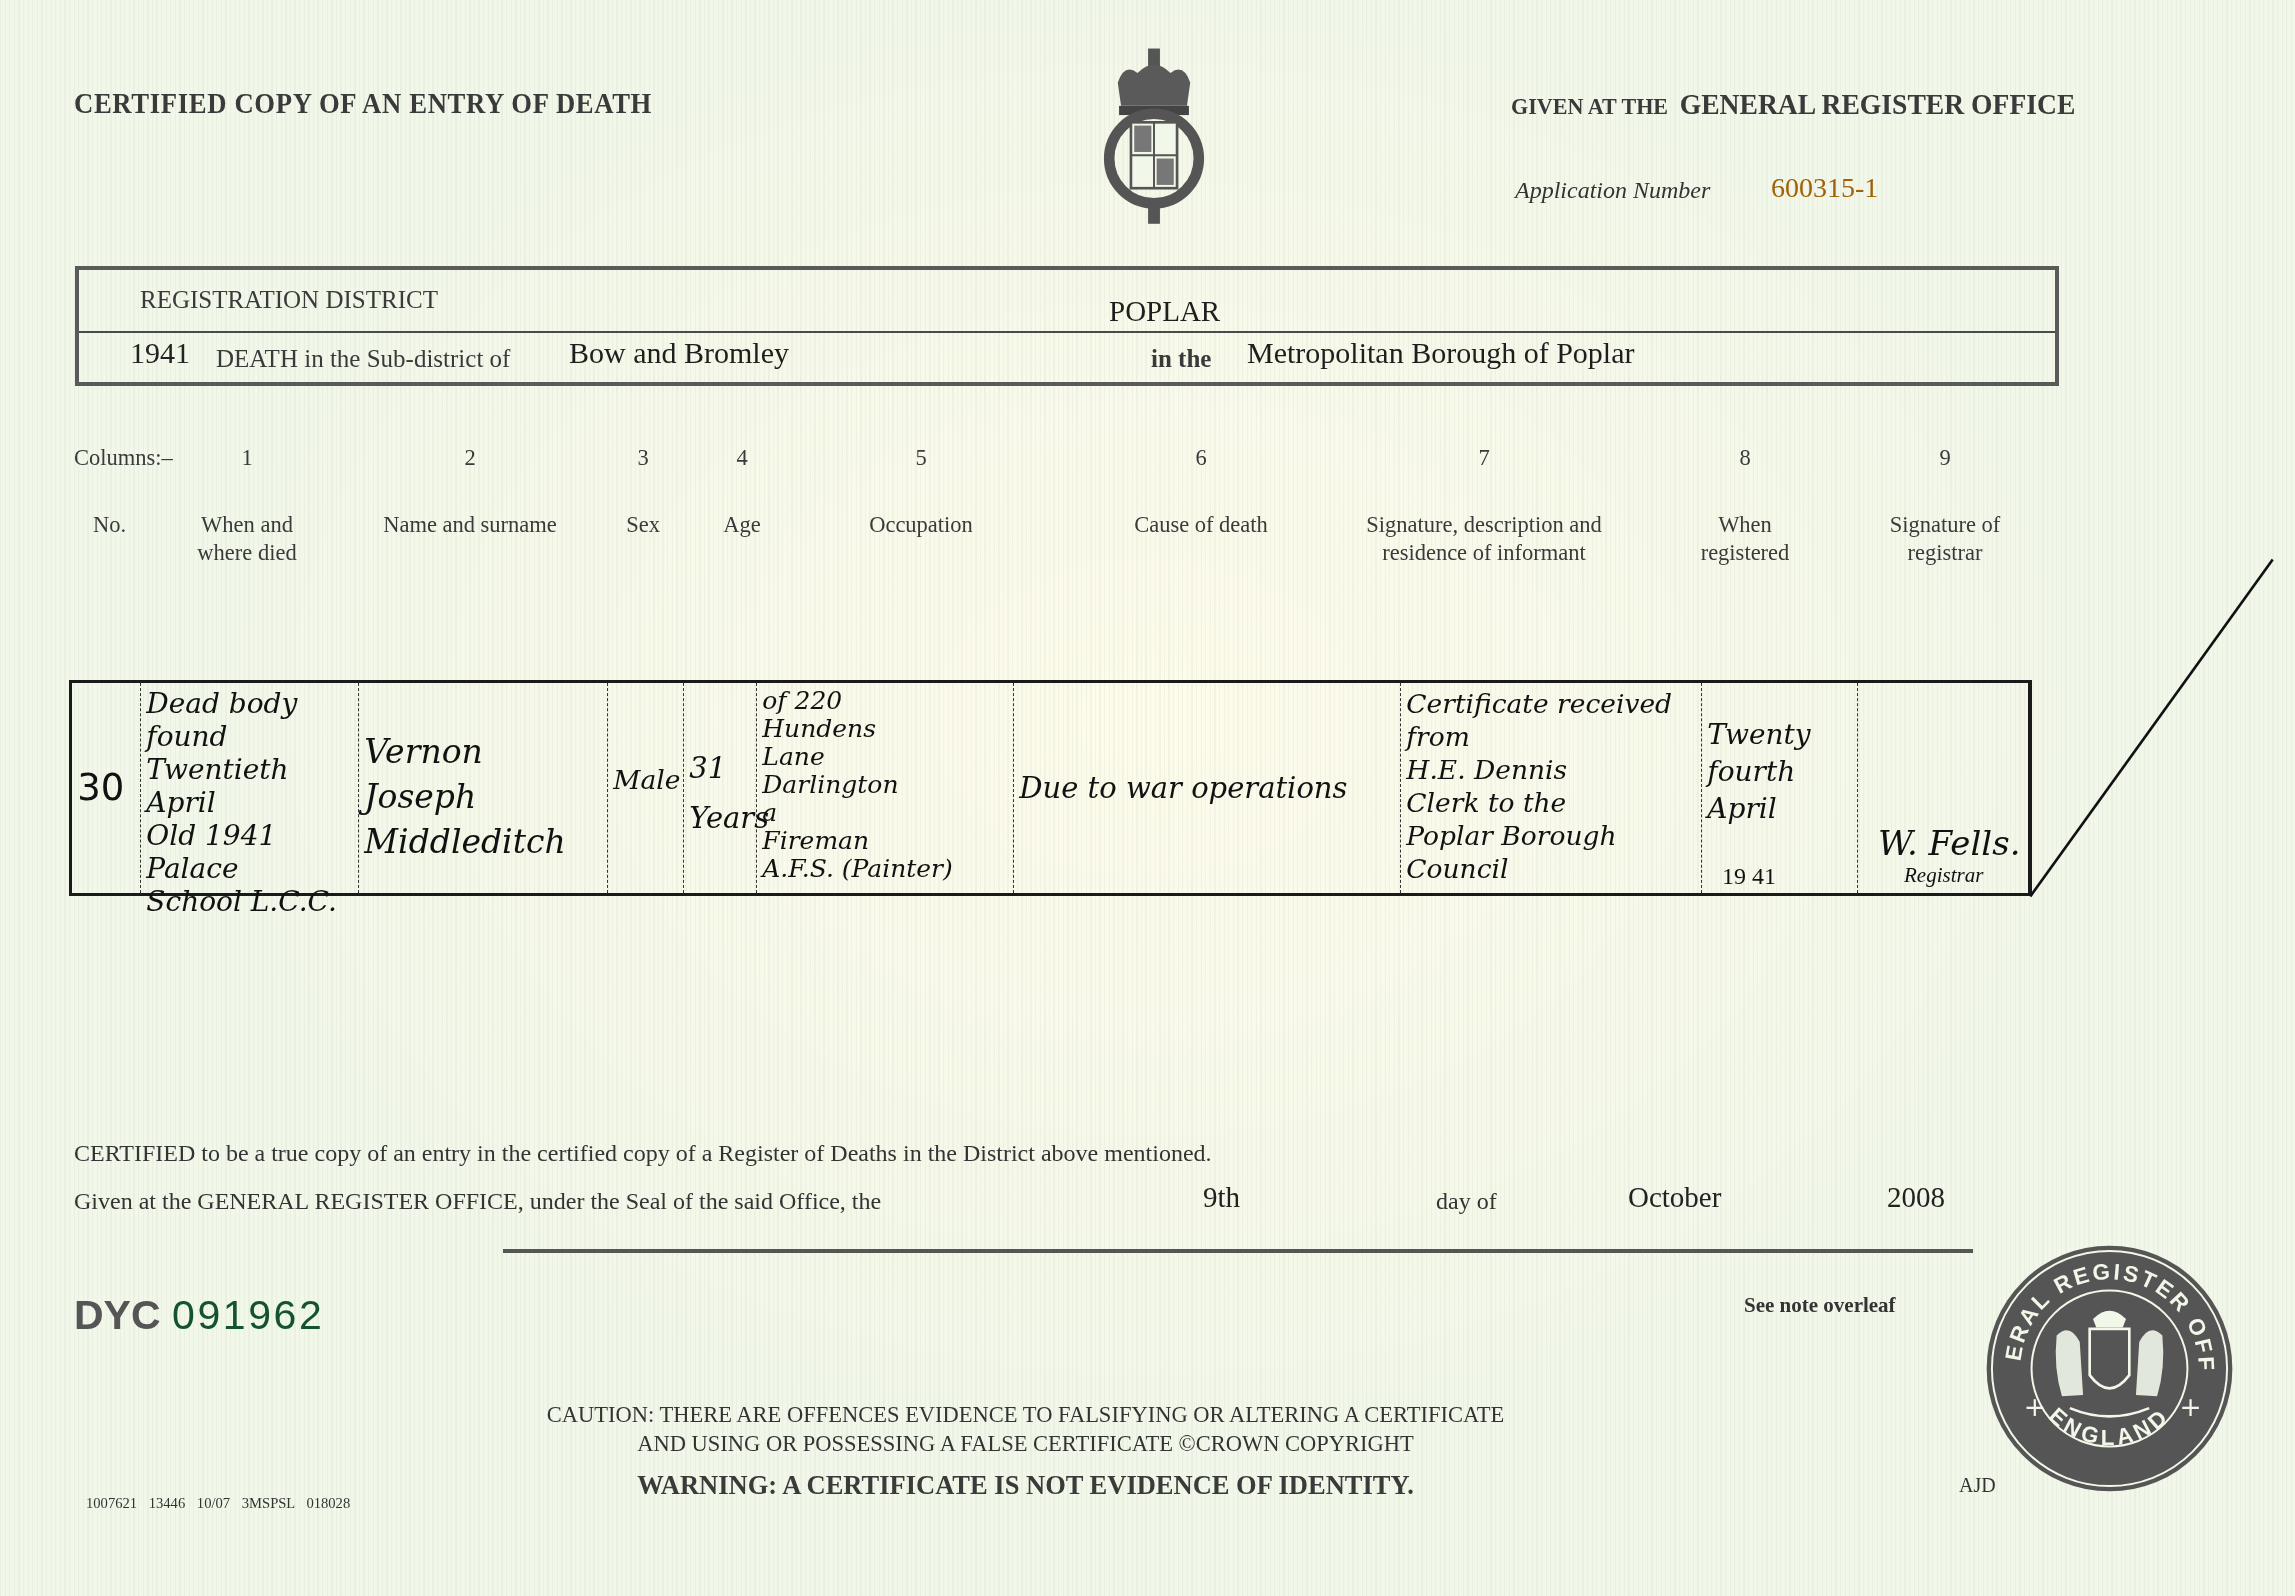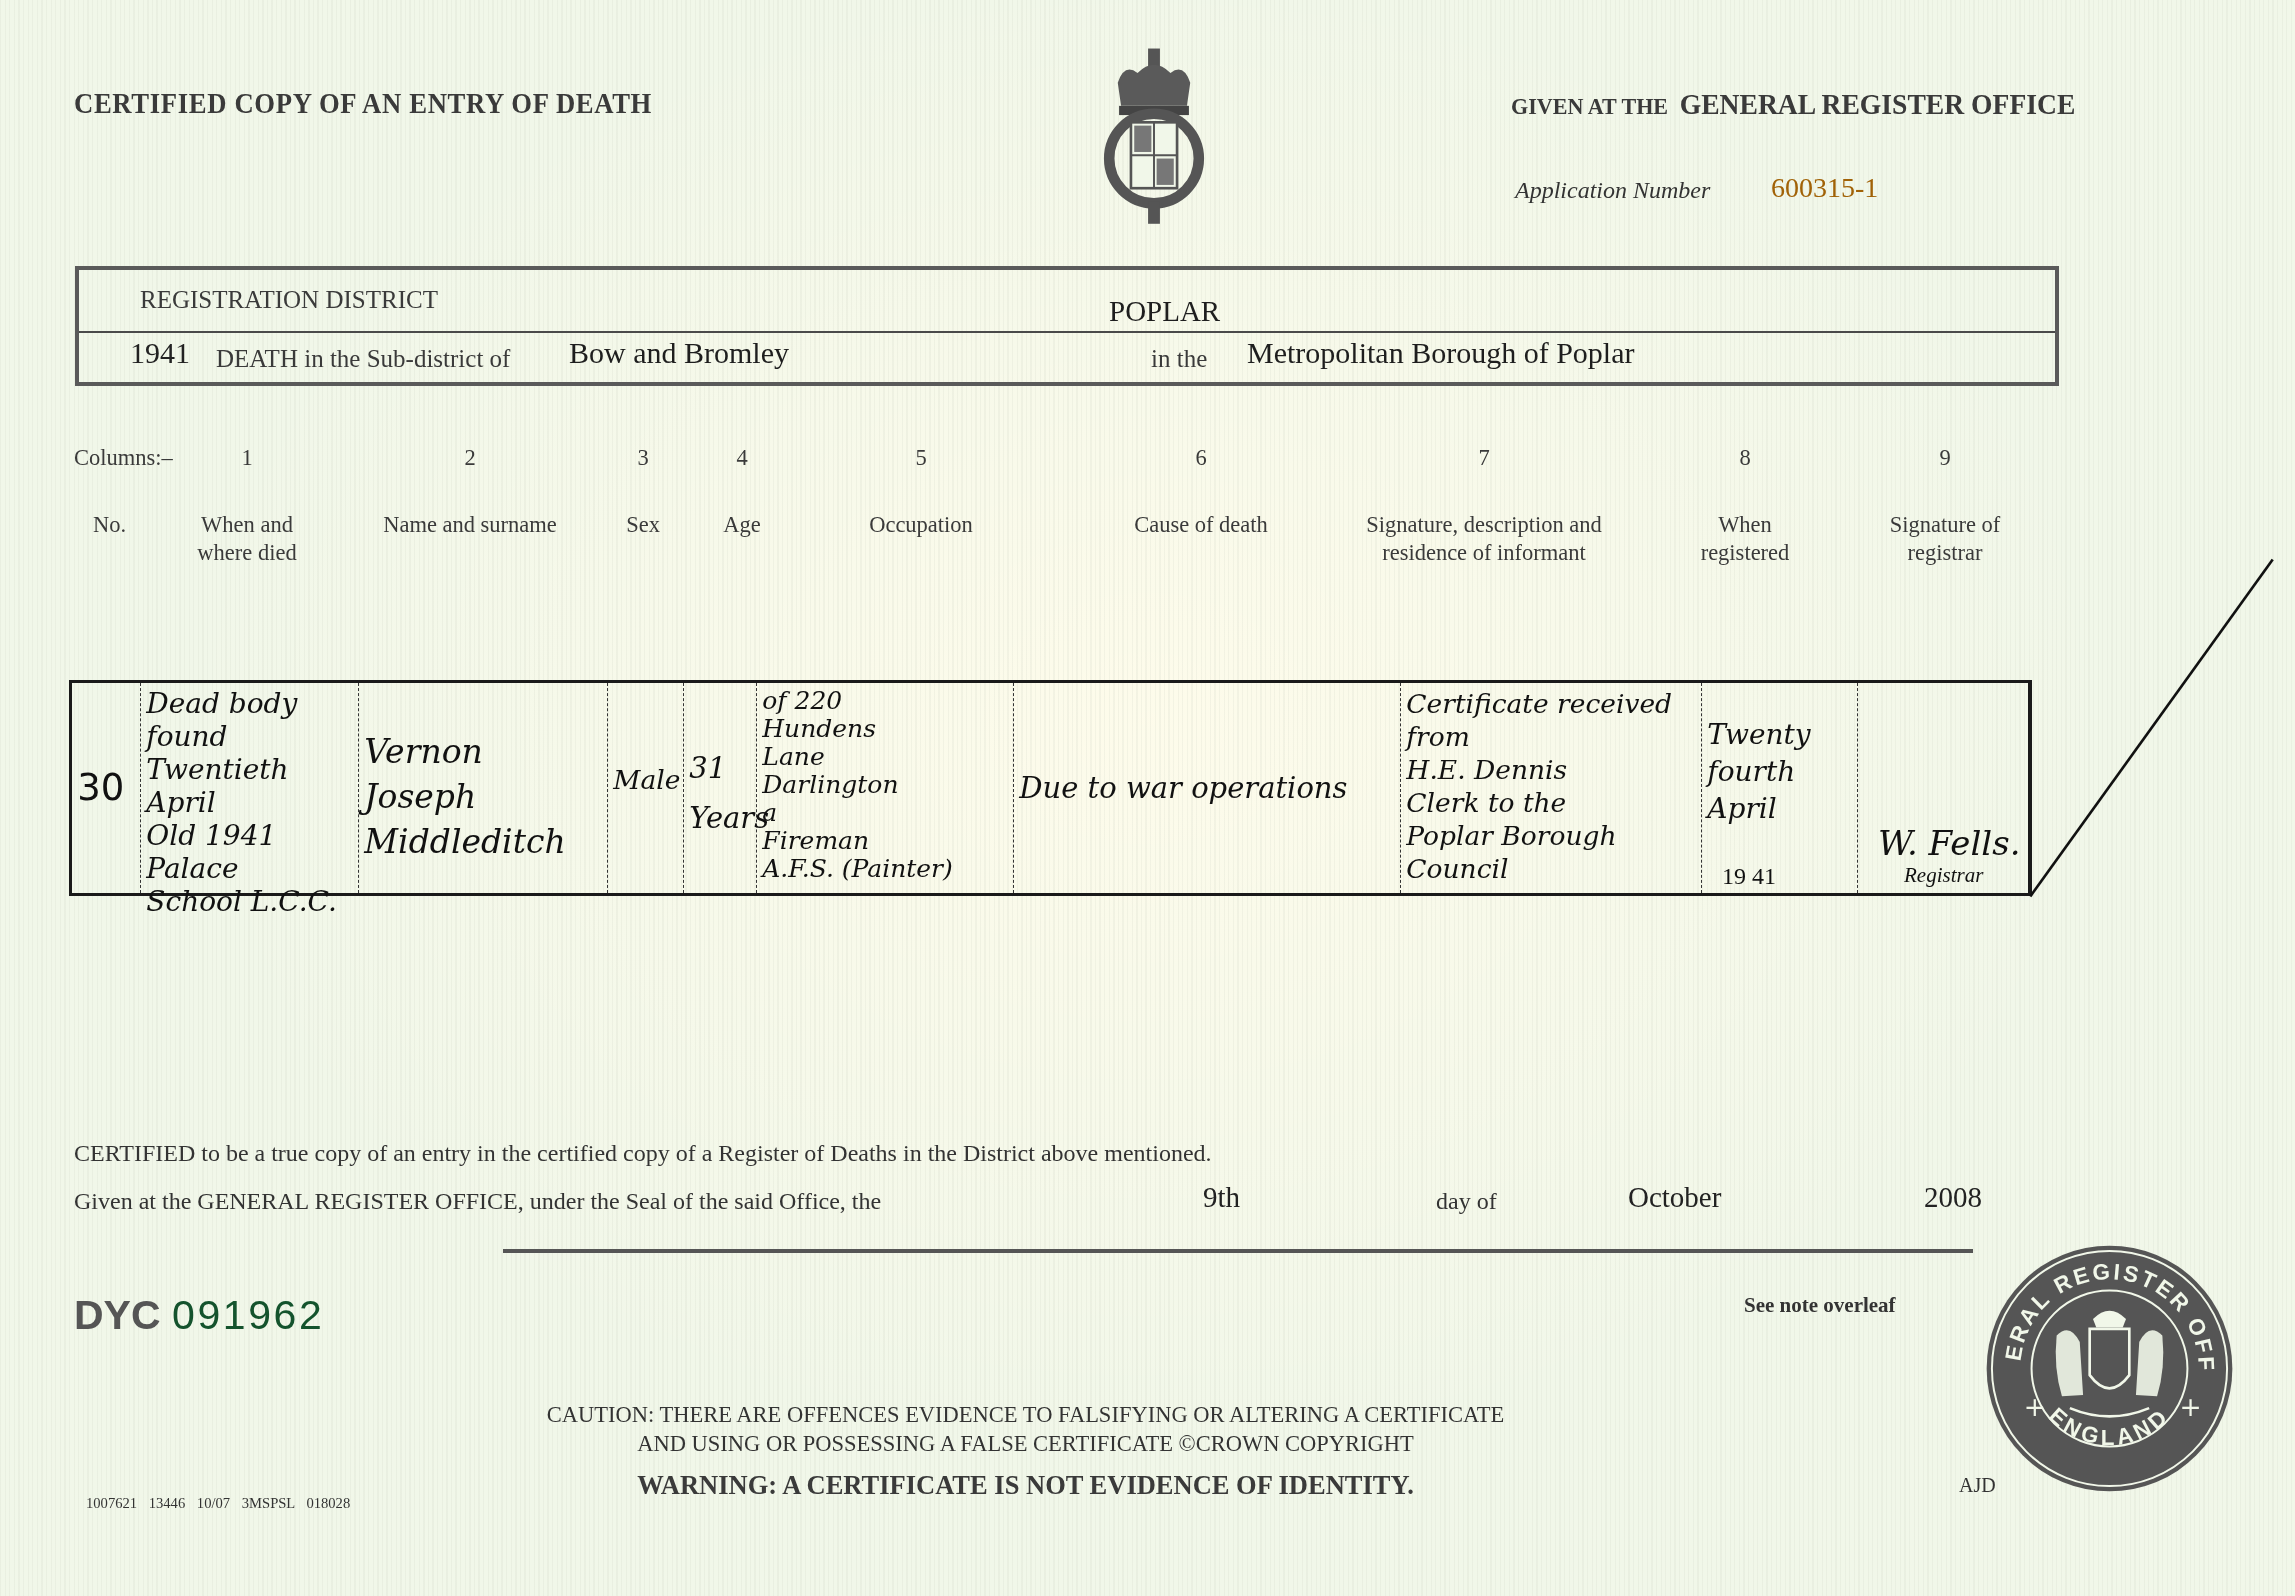--- a/index.html
+++ b/index.html
@@ -27,21 +27,21 @@
   .reg-box {
     left: 75px; top: 266px; width: 1984px; height: 120px;
     border: 4px solid #5a5a5a; box-sizing: border-box;
   }
   .reg-divider { position: absolute; left: 0; right: 0; top: 61px; border-top: 2.6px solid #4a4a4a; }
   .reg-label { left: 140px; top: 286px; font-size: 25px; color: #3a3a3a; }
   .reg-value { left: 1109px; top: 295px; font-size: 29px; color: #1e1e1e; }
   .year { left: 130px; top: 336px; font-size: 30px; color: #222; }
   .sub-label { left: 216px; top: 345px; font-size: 25px; color: #3a3a3a; }
   .sub-value { left: 569px; top: 336px; font-size: 30px; color: #1e1e1e; }
-  .in-the { left: 1151px; top: 345px; font-size: 25px; color: #3a3a3a; }
+  .in-the { left: 1151px; top: 345px; font-size: 25px; color: #3a3a3a; font-weight: bold; }
   .borough { left: 1247px; top: 336px; font-size: 30px; color: #1e1e1e; }
 
   .col-label { left: 74px; top: 445px; font-size: 22.5px; color: #3a3a3a; }
   .col-num { top: 445px; font-size: 22.5px; color: #3a3a3a; text-align: center; width: 53px; margin-left: -26.5px; }
   .col-head { top: 511px; font-size: 22.5px; color: #3a3a3a; text-align: center; line-height: 28px; transform: translateX(-50%); white-space: nowrap; }
 
   .entry-table {
     left: 69px; top: 680px; width: 1963px; height: 216px;
     border-top: 3.3px solid #1a1a1a; border-bottom: 3.3px solid #1a1a1a;
     border-left: 3.3px solid #1a1a1a; border-right: 4px solid #1a1a1a;
@@ -54,21 +54,21 @@
   .reg-sig { position: absolute; bottom: 30px; left: 20px; font-size: 34px; font-style: italic; }
   .reg-title { position: absolute; bottom: 5.3px; left: 46px; font-size: 21px; font-family: "Liberation Serif", serif; font-style: italic; }
   .year-reg { position: absolute; bottom: 2.6px; left: 20px; font-size: 24px; font-style: normal; font-family: "Liberation Serif", serif; }
   .diag { left: 2025px; top: 556px; width: 251px; height: 344px; }
 
   .certified { left: 74px; top: 1140px; font-size: 24px; color: #333; }
   .given-line { left: 74px; top: 1188px; font-size: 24px; color: #333; }
   .date-day { left: 1203px; top: 1181px; font-size: 29px; color: #222; }
   .day-of { left: 1436px; top: 1188px; font-size: 24px; color: #333; }
   .date-month { left: 1628px; top: 1181px; font-size: 29px; color: #222; }
-  .date-year { left: 1887px; top: 1181px; font-size: 29px; color: #222; margin-left: 37px; }
+  .date-year { left: 1887px; top: 1181px; font-size: 29px; color: #222; }
   .sig-rule { left: 503px; top: 1249px; width: 1470px; border-top: 4px solid #555; }
 
   .serial { left: 74px; top: 1292px; font-size: 41px; color: #555; font-family: "Liberation Sans", sans-serif; }
   .serial .pref { font-weight: bold; }
   .serial .num { font-family: Liberation Sans, sans-serif; font-weight: normal; letter-spacing: 2.6px; color: #14532d; }
   .see-note { left: 1744px; top: 1293px; font-size: 21px; color: #333; font-weight: bold; }
 
   .caution { left: 463px; top: 1400px; width: 1125px; text-align: center; font-size: 22.5px; line-height: 29px; color: #333; }
   .warning { left: 463px; top: 1470px; width: 1125px; text-align: center; font-size: 26.5px; font-weight: bold; color: #3a3a3a; }
   .print-code { left: 86px; top: 1495px; font-size: 14.6px; color: #333; word-spacing: 8px; }

